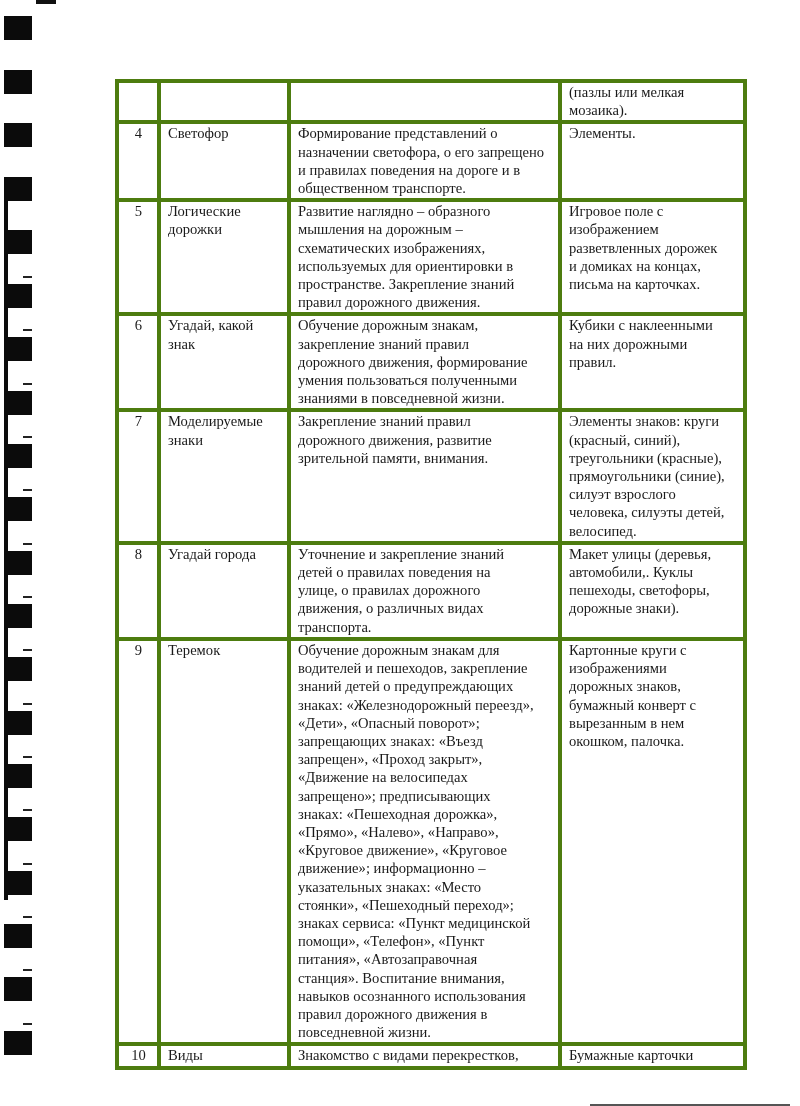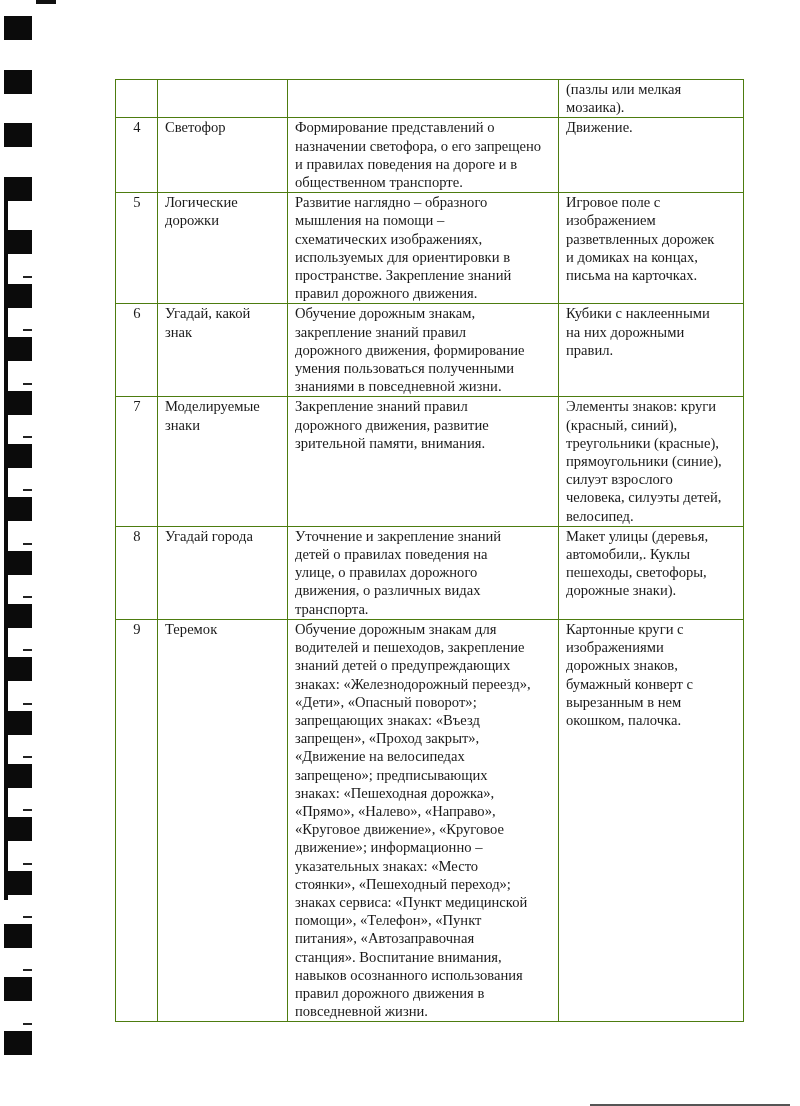--- a/index.html
+++ b/index.html
@@ -6,21 +6,21 @@
   body { width: 800px; height: 1106px; position: relative; overflow: hidden;
          font-family: "Liberation Serif", serif; color: #1a1a1a; }
   .binding { position: absolute; left: 0; top: 0; width: 40px; height: 1106px; }
   .bind-mark { position: absolute; left: 4px; width: 28px; height: 24px; background: #0b0b0b; }
   .bind-spine { position: absolute; left: 4px; width: 4px; background: #0b0b0b; }
   .bind-tick { position: absolute; left: 23px; width: 9px; height: 2px; background: #222; }
   .top-corner { position: absolute; left: 36px; top: 0; width: 20px; height: 4px; background: #111; }
   .bottom-rule { position: absolute; left: 590px; top: 1104px; width: 200px; height: 2px; background: #555; }
   table.doc { position: absolute; left: 115px; top: 79px; width: 628px;
               border-collapse: collapse; table-layout: fixed; font-size: 14.6px; line-height: 18.2px; }
-  table.doc td { border: 1px solid #4d7c0f; vertical-align: top; padding: 0 6px 1px 7px; }
+  table.doc td { border: 4px solid #4d7c0f; vertical-align: top; padding: 0 6px 1px 7px; }
   td.num { text-align: center; padding: 0; }
   col.c1 { width: 42px; } col.c2 { width: 130px; } col.c3 { width: 271px; } col.c4 { width: 185px; }
   .cell-text { white-space: pre-line; display: block; }
 </style>
 </head>
 <body>
 
 <div class="binding" id="binding">
     <div class="bind-mark" style="top: 16px;"></div>
     <div class="bind-mark" style="top: 70px;"></div>
@@ -92,34 +92,34 @@
       <td>
           <span class="cell-text">Светофор</span>
         </td>
       <td>
           <span class="cell-text">Формирование представлений о
 назначении светофора, о его запрещено
 и правилах поведения на дороге и в
 общественном транспорте.</span>
         </td>
       <td>
-          <span class="cell-text">Движение.</span>
+          <span class="cell-text">Элементы.</span>
         </td>
     </tr>
     <tr style="height:111px">
       <td class="num">
           <span class="cell-text">5</span>
         </td>
       <td>
           <span class="cell-text">Логические
 дорожки</span>
         </td>
       <td>
           <span class="cell-text">Развитие наглядно – образного
-мышления на помощи –
+мышления на дорожным –
 схематических изображениях,
 используемых для ориентировки в
 пространстве. Закрепление знаний
 правил дорожного движения.</span>
         </td>
       <td>
           <span class="cell-text">Игровое поле с
 изображением
 разветвленных дорожек
 и домиках на концах,
@@ -224,14 +224,28 @@
         </td>
       <td>
           <span class="cell-text">Картонные круги с
 изображениями
 дорожных знаков,
 бумажный конверт с
 вырезанным в нем
 окошком, палочка.</span>
         </td>
     </tr>
+    <tr style="height:19px">
+      <td class="num">
+          <span class="cell-text">10</span>
+        </td>
+      <td>
+          <span class="cell-text">Виды</span>
+        </td>
+      <td>
+          <span class="cell-text">Знакомство с видами перекрестков,</span>
+        </td>
+      <td>
+          <span class="cell-text">Бумажные карточки</span>
+        </td>
+    </tr>
   </tbody>
 </table>
 
 </body></html>

